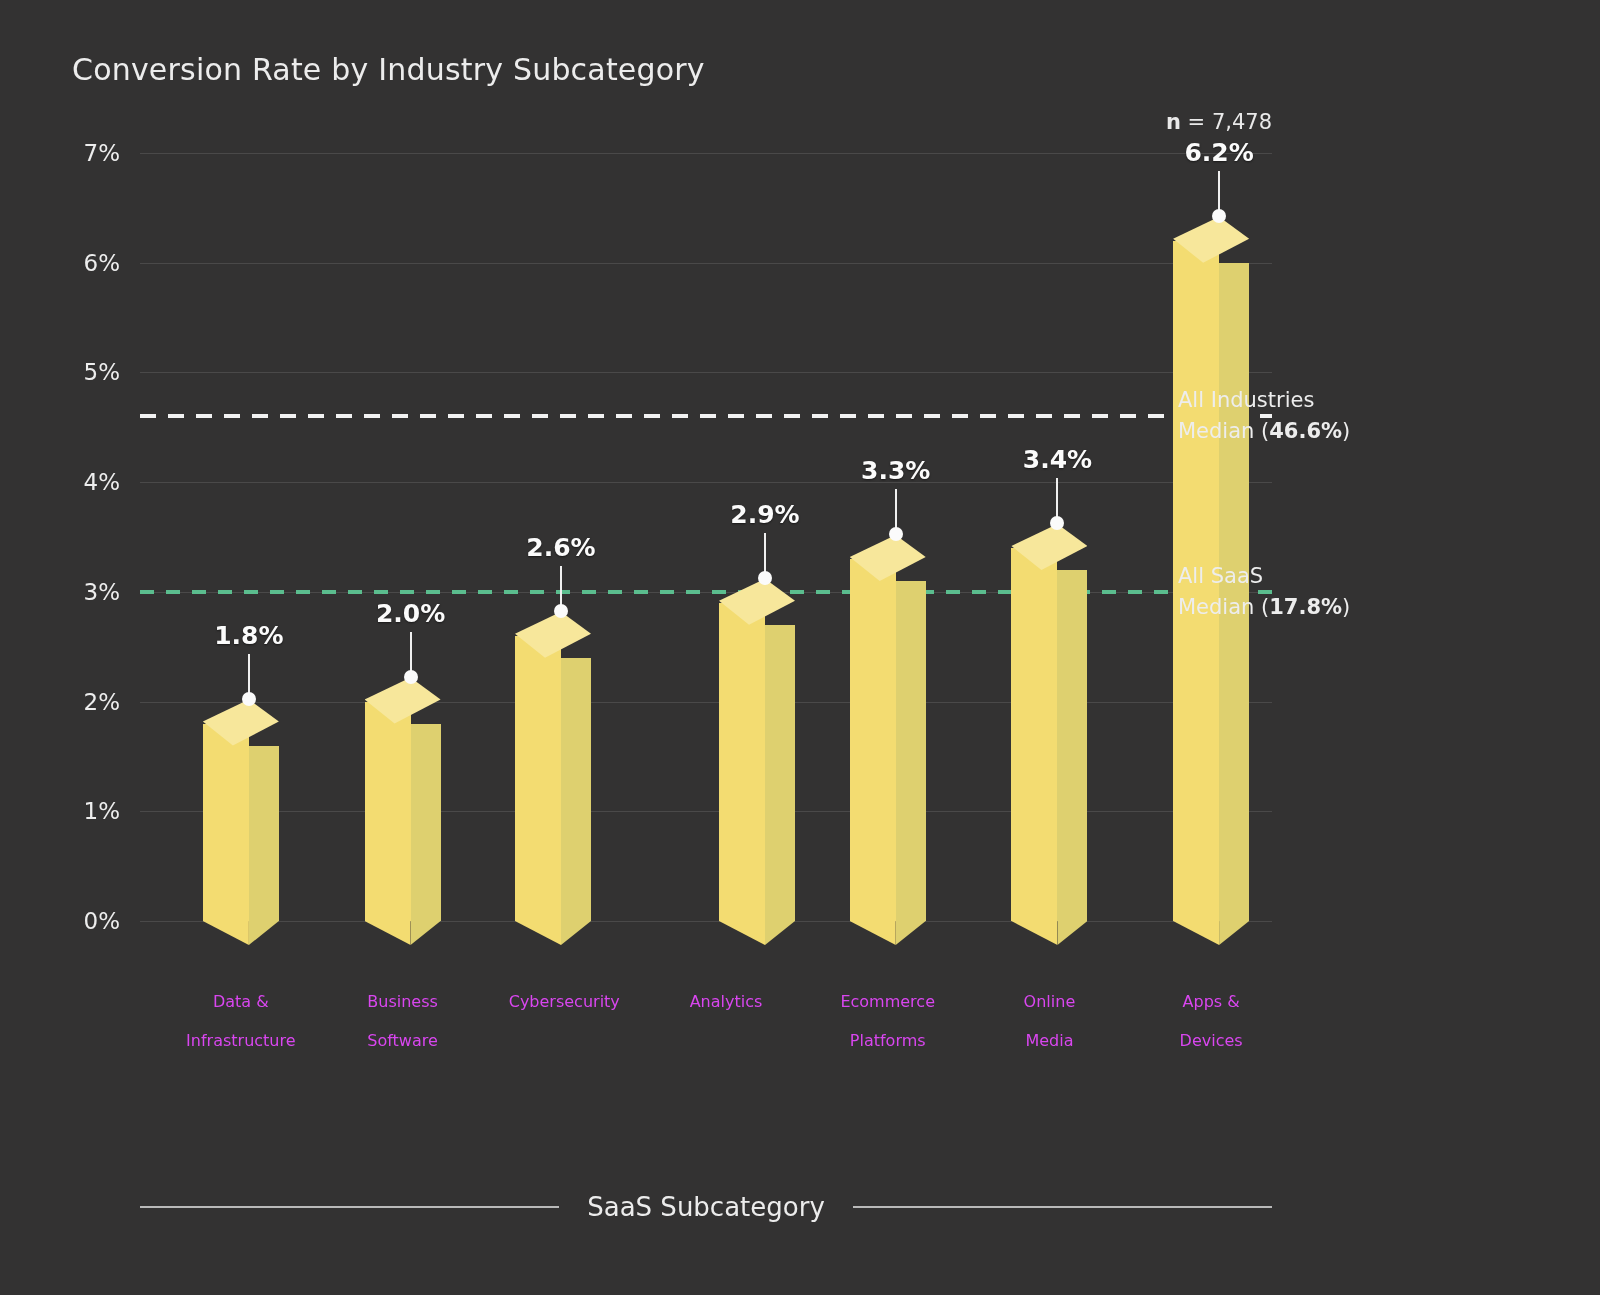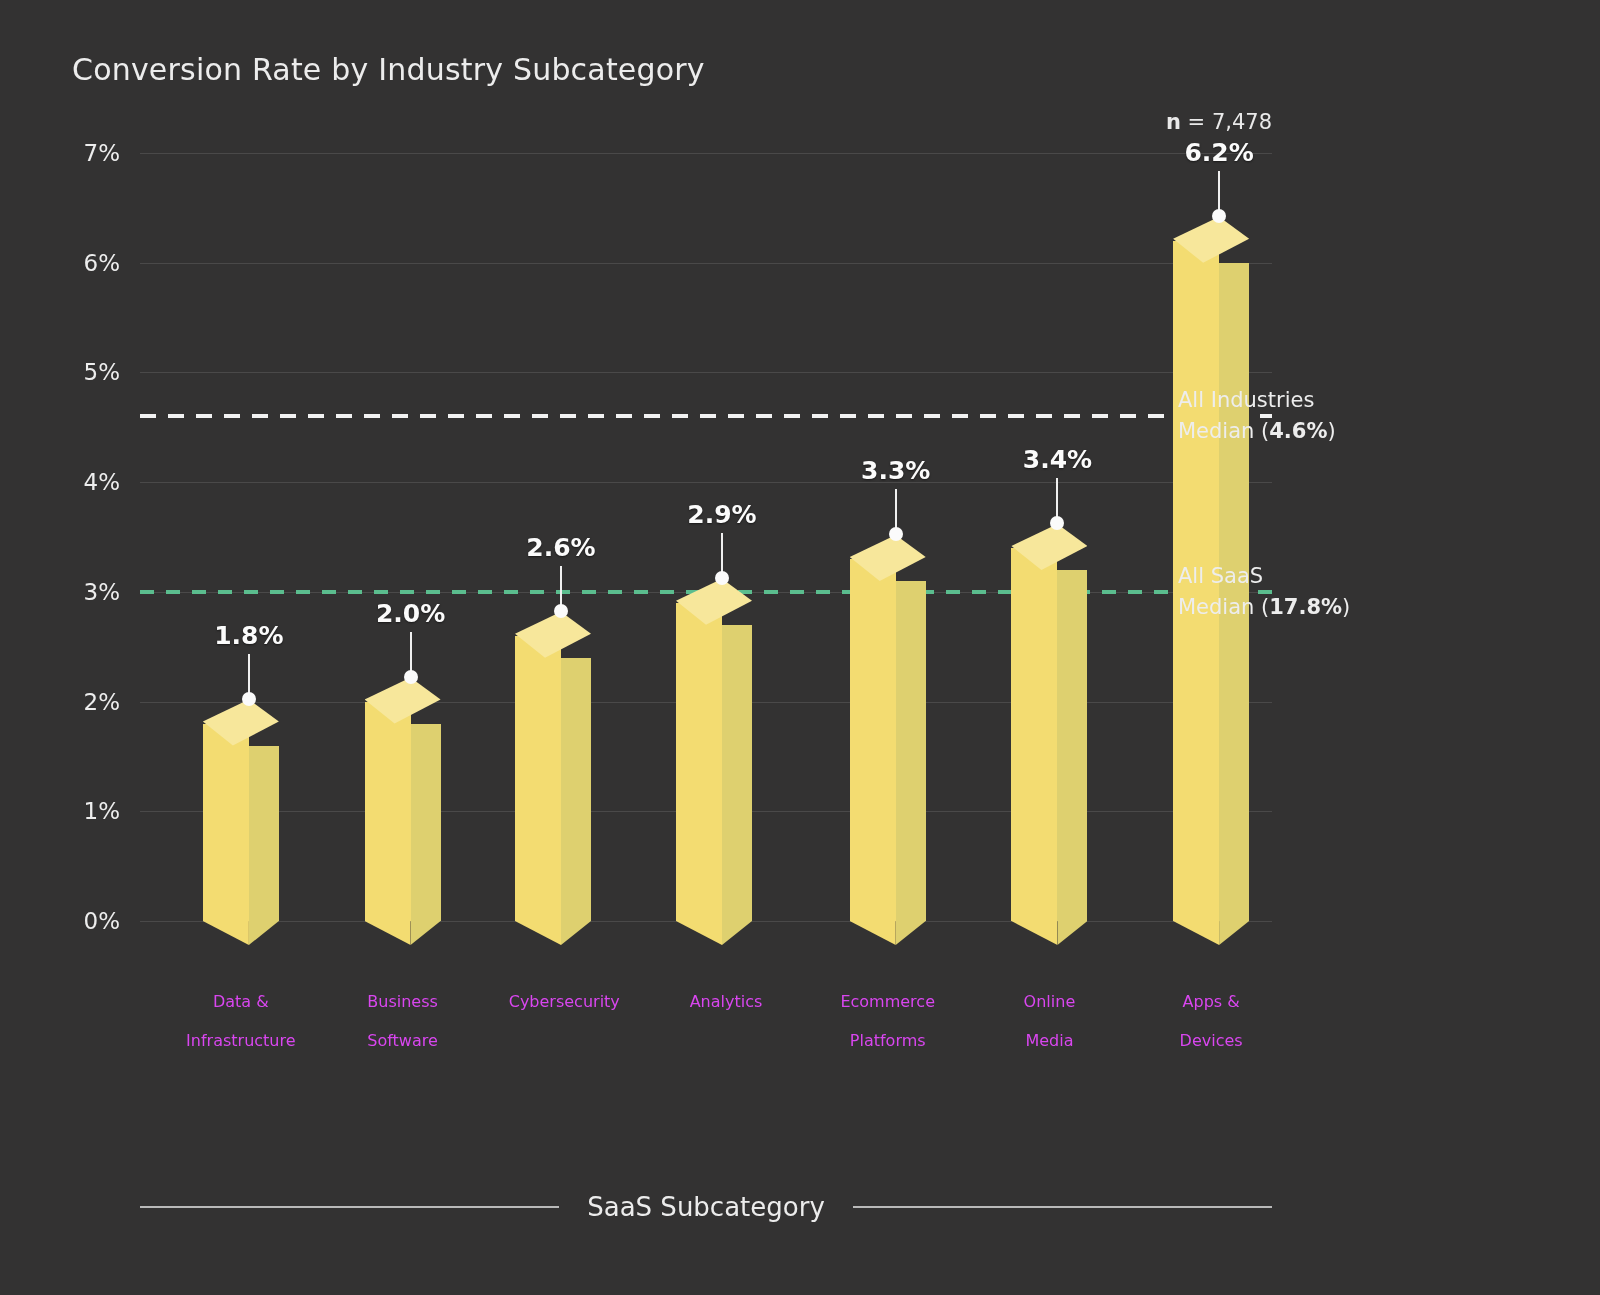--- a/index.html
+++ b/index.html
@@ -220,21 +220,21 @@
           <div class="shadow"></div>
           <div class="bot-front" style="bottom:-24px"></div>
           <div class="bot-right" style="bottom:-24px"></div>
           <div class="face-front" style="height:285.25714285714287px"></div>
           <div class="face-right" style="height:263.25714285714287px"></div>
           <div class="face-top" style="bottom:263.25714285714287px"></div>
           <div class="leader" style="bottom:313.25714285714287px;height:42px"></div>
           <div class="dot" style="bottom:303.25714285714287px"></div>
           <div class="value-label" style="bottom:359.25714285714287px">2.6%</div>
         </div>
-        <div class="bar-group" style="left: 536px; width: 76px; height: 318.171px;">
+        <div class="bar-group" style="left: 579px; width: 76px; height: 318.171px;">
           <div class="shadow"></div>
           <div class="bot-front" style="bottom:-24px"></div>
           <div class="bot-right" style="bottom:-24px"></div>
           <div class="face-front" style="height:318.1714285714286px"></div>
           <div class="face-right" style="height:296.1714285714286px"></div>
           <div class="face-top" style="bottom:296.1714285714286px"></div>
           <div class="leader" style="bottom:346.1714285714286px;height:42px"></div>
           <div class="dot" style="bottom:336.1714285714286px"></div>
           <div class="value-label" style="bottom:392.1714285714286px">2.9%</div>
         </div>
@@ -299,21 +299,21 @@
       </div>
       <div class="cat-label" style="left: 1111.14px;">
         <div>Apps &amp;</div>
         <div>Devices</div>
       </div>
     </div>
 
   <div id="reflabels">
       <div class="ref-label" style="top: 385.314px;">
         <div>All Industries</div>
-        <div>Median (<b>4.6%</b>)</div>
+        <div>Median (<b>46.6%</b>)</div>
       </div>
       <div class="ref-label" style="top: 560.857px;">
         <div>All SaaS</div>
         <div>Median (<b>17.8%</b>)</div>
       </div>
     </div>
 
   <div id="axis-title-wrap">
     <div class="rule"></div>
     <div id="axis-title">SaaS Subcategory</div>

